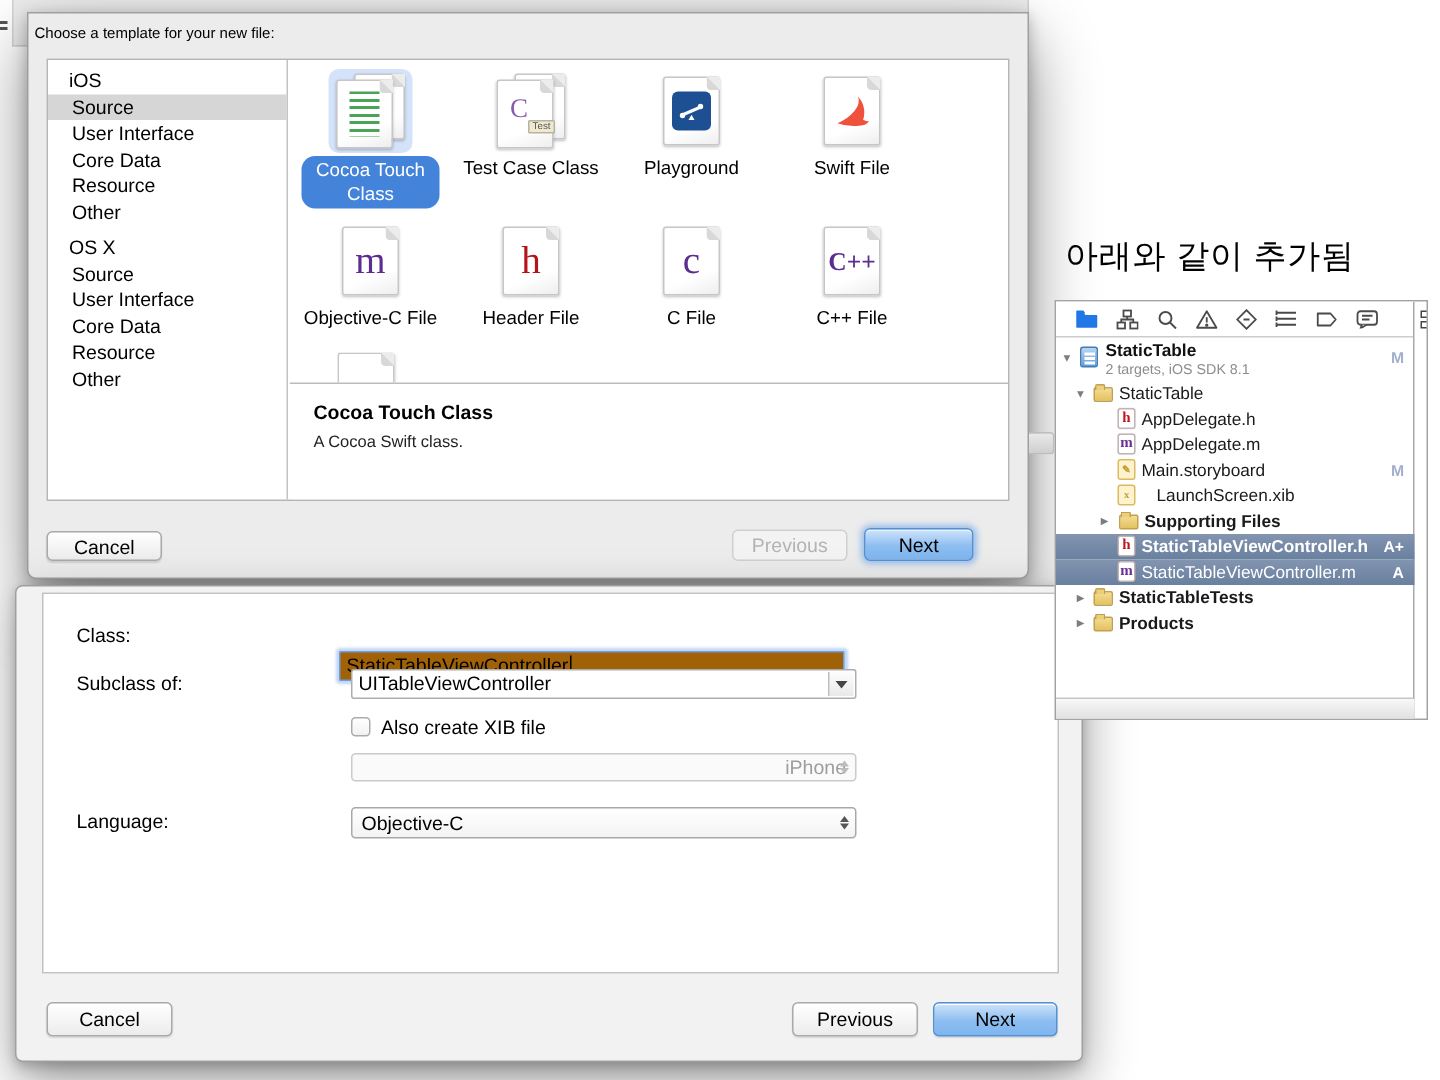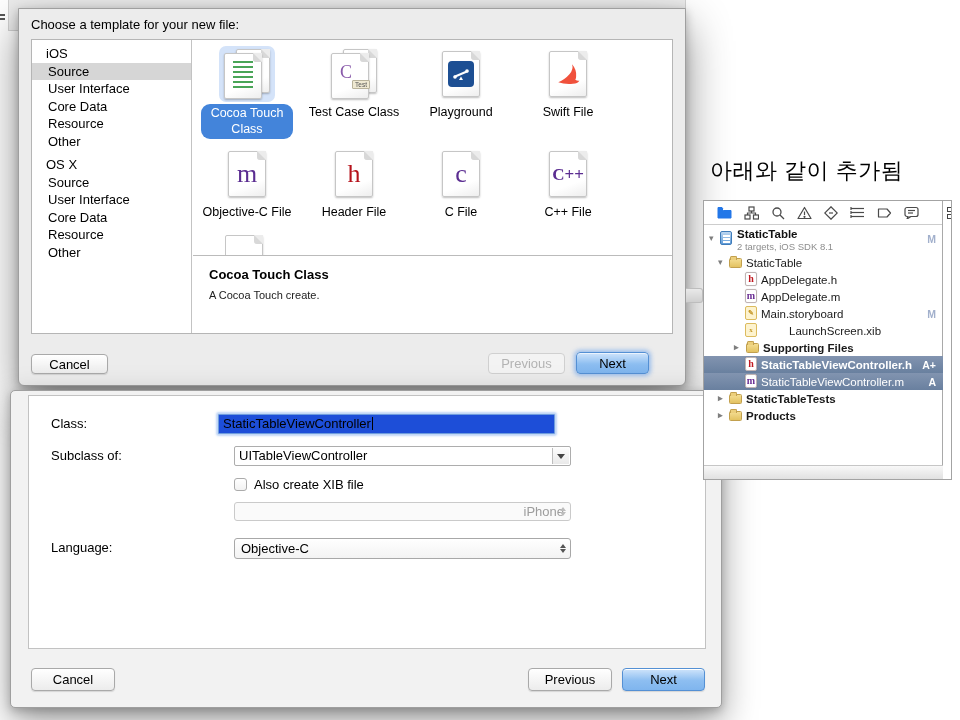--- a/index.html
+++ b/index.html
@@ -17,21 +17,21 @@
   .crumb .ci { width:9px; height:9px; border-radius:2px; background:#d8c28a; }
   .crumb .ci.doc { background:#cfd8e6; }
   .crumb-sep { color:#b3a796; font-size:9px; }
   .edge-marks { left:0; top:12px; width:6px; height:18px; }
   .edge-marks i { display:block; width:5px; height:2px; background:#555; margin:2px 0; }
 
   
   .tmpl-dialog { left:18px; top:8px; width:668px; height:378px; background:#ececec;
     border:1px solid #9f9f9f; border-radius:0 0 6px 6px;
     box-shadow:0 18px 45px rgba(0,0,0,.45), 0 3px 10px rgba(0,0,0,.25); }
-  .tmpl-title { left:12px; top:8px; font-size:13px; color:#000; font-weight:500; }
+  .tmpl-title { left:4px; top:8px; font-size:10px; color:#000; font-weight:500; }
   .chooser { left:12px; top:30px; width:642px; height:295px; background:#fff; border:1px solid #b5b5b5; }
   .side { position:absolute; left:0; top:0; width:160px; height:100%; border-right:1px solid #c3c3c3; padding-top:5px; }
   .side .hdr { height:17.5px; line-height:17.5px; padding-left:14px; font-size:13px; color:#000; }
   .side .itm { height:17.5px; line-height:17.5px; padding-left:16px; font-size:13px; color:#000; cursor:default; }
   .side .itm.sel { background:#d6d6d6; }
   .side .gap { height:6px; }
   .pane { position:absolute; left:161px; top:0; right:0; bottom:0; overflow:hidden; }
   .tcell { position:absolute; width:104px; display:flex; flex-direction:column; align-items:center; }
   .iconwrap { width:56px; height:56px; display:flex; align-items:center; justify-content:center; border-radius:7px; }
   .iconwrap.sel { background:#d4e3f9; }
@@ -68,23 +68,23 @@
 
   .gray-nub { left:686px; top:288px; width:17px; height:15px; background:linear-gradient(#e9e9e9,#cfcfcf);
     border:1px solid #bdbdbd; border-left:none; border-radius:0 3px 3px 0; }
 
   
   .opt-dialog { left:10px; top:390px; width:712px; height:318px; background:#f2f2f2;
     border:1px solid #9f9f9f; border-radius:5px;
     box-shadow:0 14px 35px rgba(0,0,0,.4), 0 3px 8px rgba(0,0,0,.2); }
   .opt-inner { position:absolute; left:17px; top:4px; width:678px; height:254px; background:#fff; border:1px solid #c2c2c2; }
   .flabel { position:absolute; left:40px; width:178px; text-align:left; font-size:13px; color:#000; line-height:20px; }
-  .tfield { position:absolute; left:207px; width:337px; height:20px; background:#1d4ed8;
+  .tfield { position:absolute; left:215px; width:337px; height:20px; background:#a16207;
     border:1px solid #6f9ddd; box-shadow:0 0 2px 2px rgba(115,165,235,.45); border-radius:1px;
-    font-size:13px; line-height:18px; padding:0 4px; color:#000; }
+    font-size:13px; line-height:18px; padding:0 4px; color:#000;margin-top:20px; }
   .caret { display:inline-block; width:1px; height:13px; background:#000; vertical-align:-2px; margin-left:1px; }
   .combo { position:absolute; left:223px; width:337px; height:20px; background:#fff; border:1px solid #adadad;
     border-radius:2px; font-size:13px; line-height:18px; padding:0 4px; color:#000; }
   .combo .dd { position:absolute; right:1px; top:1px; bottom:1px; width:17px;
     background:linear-gradient(#fdfdfd,#e9e9e9); border-left:1px solid #bdbdbd; display:flex; align-items:center; justify-content:center; }
   .combo .dd i { width:0; height:0; border-left:4px solid transparent; border-right:4px solid transparent; border-top:5px solid #444; }
   .chk { position:absolute; left:223px; width:13px; height:13px; background:linear-gradient(#fff,#f2f2f2);
     border:1px solid #ababab; border-radius:3px; }
   .chklabel { position:absolute; left:243px; font-size:13px; color:#000; }
   .popup { position:absolute; left:223px; width:337px; background:linear-gradient(#ffffff,#f3f3f3);
@@ -276,21 +276,21 @@
             </div>
           <div class="tlabel">C++ File</div>
         </div>
 
         <div class="clip3" style="left:32px;top:195px;">
             <div class="page"></div>
           </div>
 
         <div class="desc">
           <div class="desc-title">Cocoa Touch Class</div>
-          <div class="desc-text">A Cocoa Touch create.</div>
+          <div class="desc-text">A Cocoa Swift class.</div>
         </div>
       </div>
     </div>
 
     <div class="btn" style="left:12px;top:345px;width:77px;height:20px;">Cancel</div>
     <div class="btn disabled" style="left:469px;top:344px;width:77px;height:21px;">Previous</div>
     <div class="btn blue glow" style="left:557px;top:343px;width:73px;height:22px;">Next</div>
   </div>
 
   <div class="abs gray-nub"></div>
@@ -403,21 +403,21 @@
           <span class="fi doc m" style="left:41px;top:1px;">m</span>
           <span style="margin-left:57px;">AppDelegate.m</span>
         </div>
         <div class="nrow">
           <span class="fi story" style="left:41px;top:1px;">✎</span>
           <span style="margin-left:57px;">Main.storyboard</span>
           <span class="badge">M</span>
         </div>
         <div class="nrow">
           <span class="fi story" style="left:41px;top:1px;">x</span>
-          <span style="margin-left:85px;">LaunchScreen.xib</span>
+          <span style="margin-left:67px;">LaunchScreen.xib</span>
         </div>
         <div class="nrow" style="font-weight:bold;">
           <span class="disc" style="left:30px;">▸</span>
           <span class="folder" style="left:42px;top:4px;"></span>
           <span style="margin-left:59px;">Supporting Files</span>
         </div>
         <div class="nrow sel">
           <span class="fi doc h" style="left:41px;top:1px;">h</span>
           <span style="margin-left:57px;font-weight:bold;">StaticTableViewController.h</span>
           <span class="badge">A+</span>

